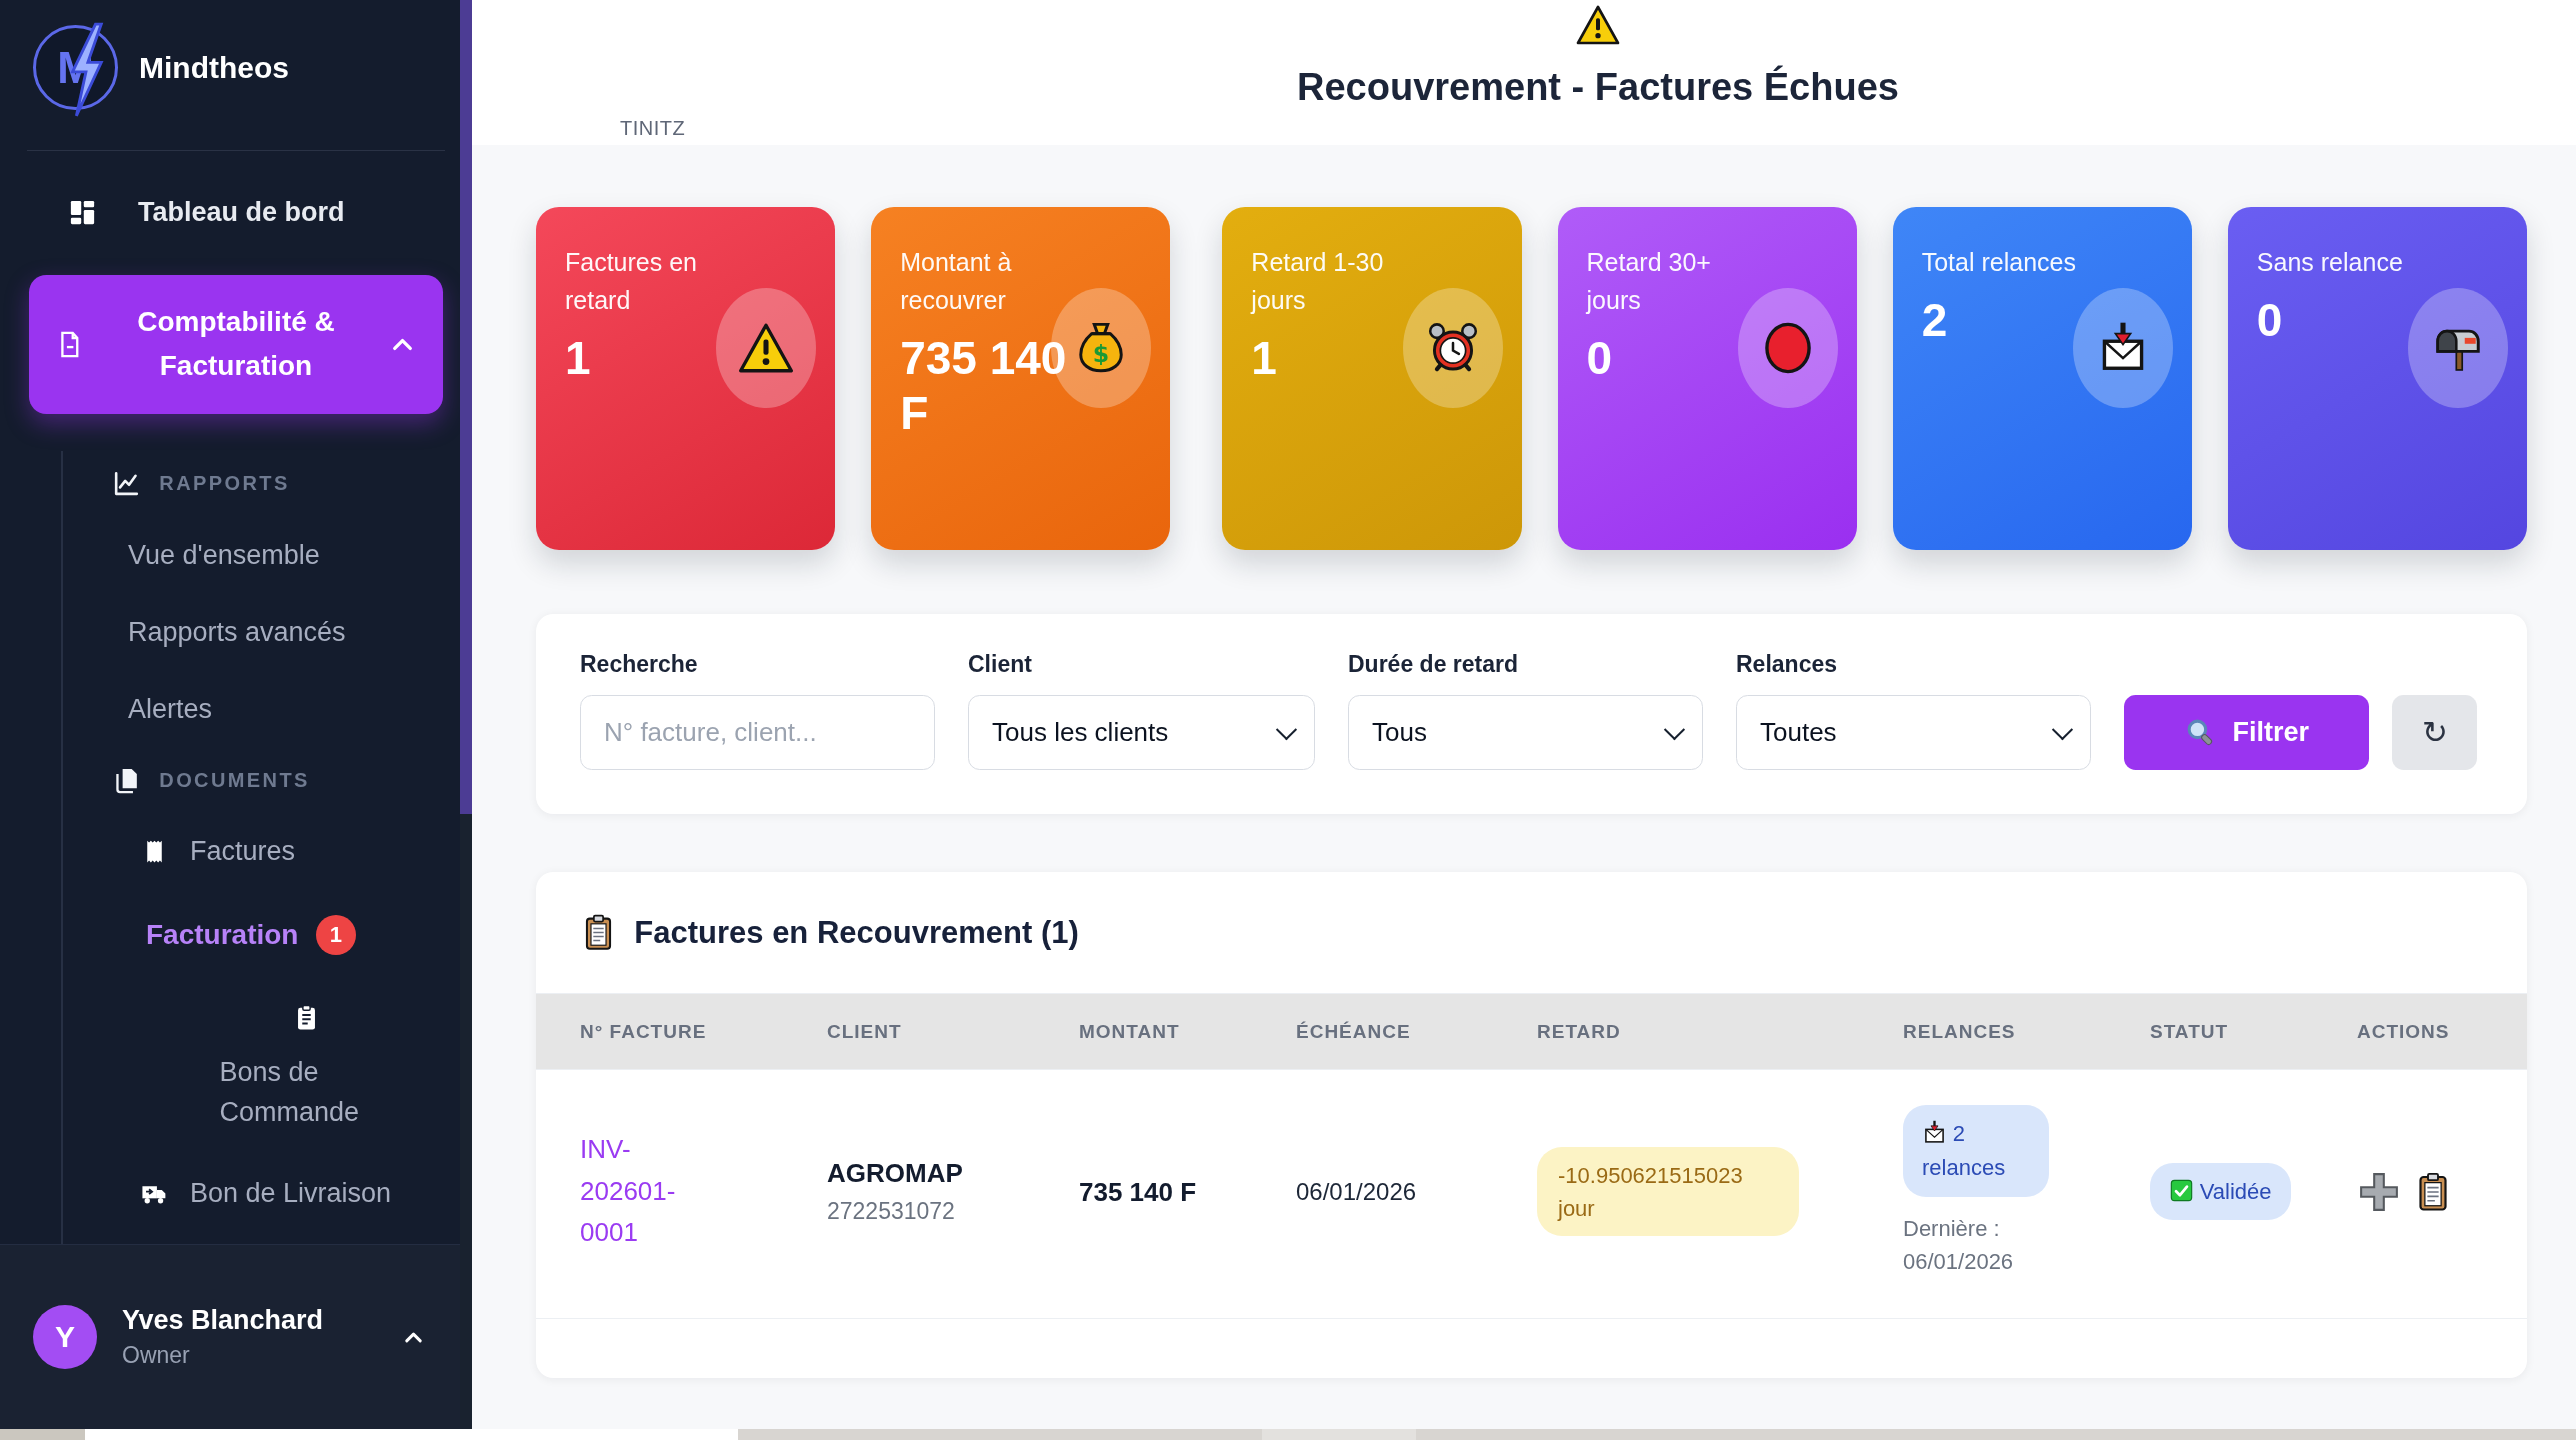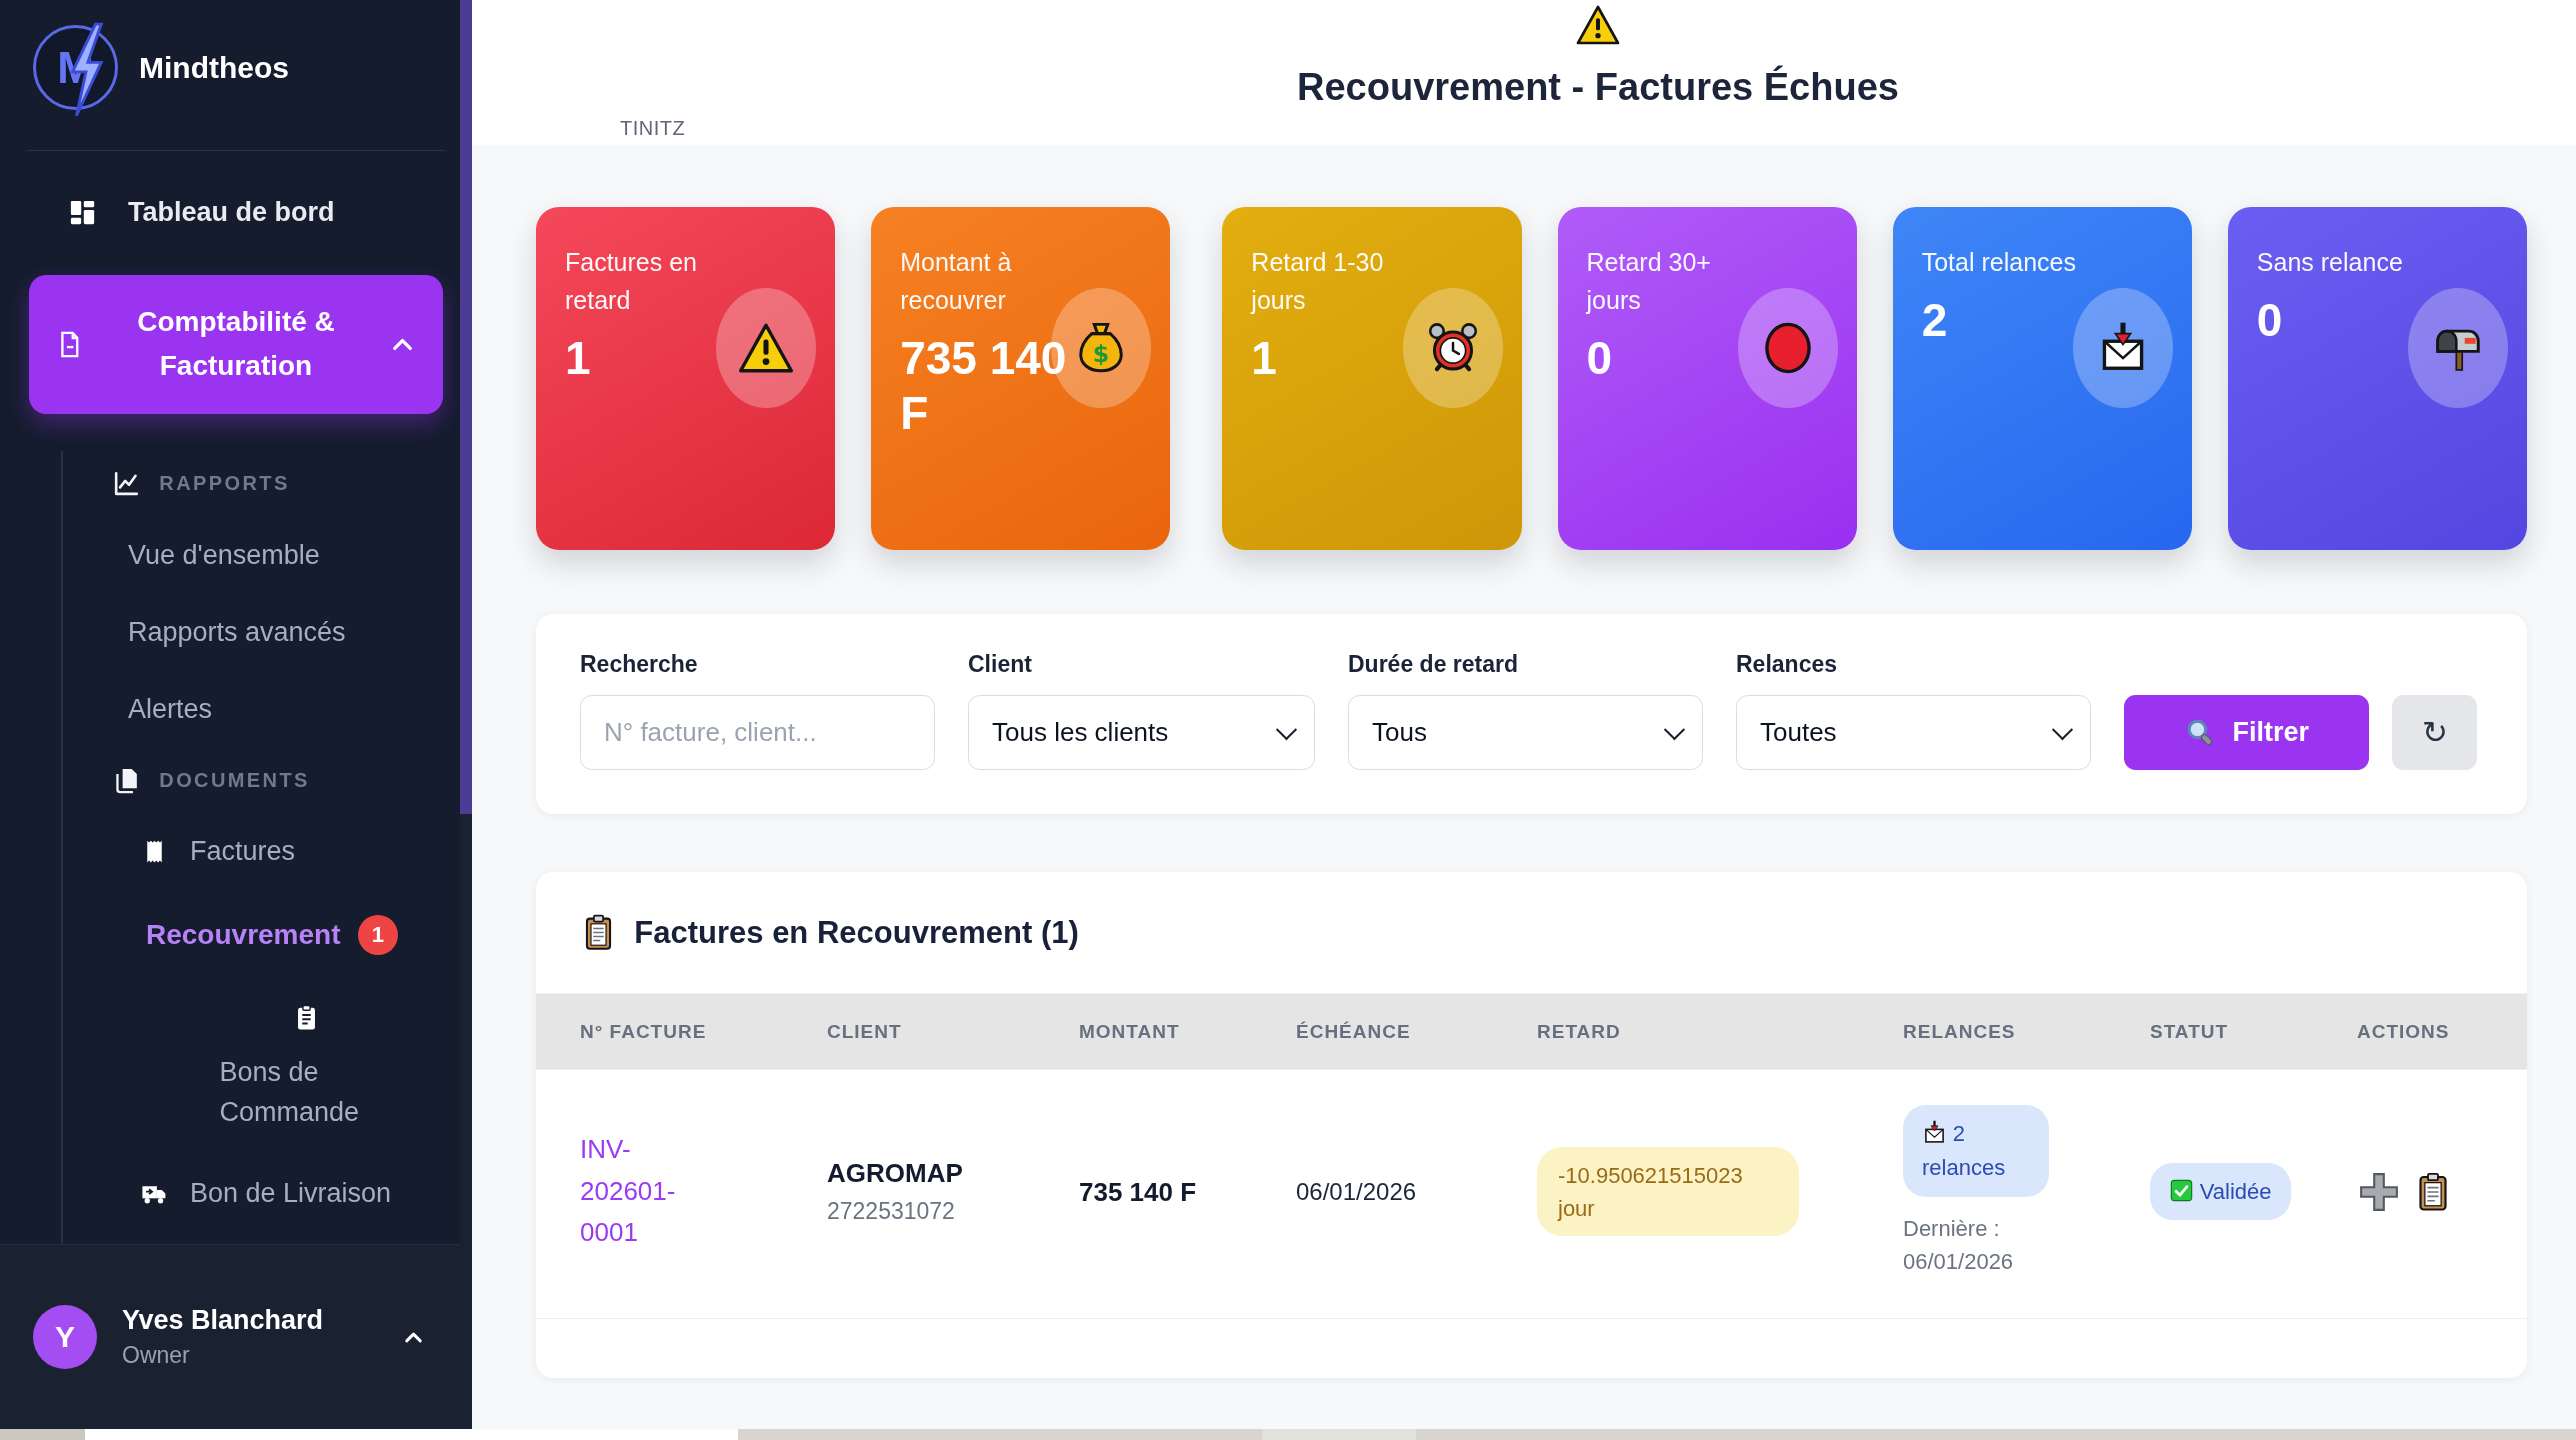--- a/index.html
+++ b/index.html
@@ -9,21 +9,21 @@
   
   .sidebar { position:absolute; left:0; top:0; width:472px; height:1429px; background:#141c2d; z-index:2; }
   .sb-scroll { position:absolute; right:0; top:0; width:12.5px; height:1429px; background:#19222f; }
   .sb-thumb { width:12.5px; height:814px; background:#4c3c94; }
   .brand { display:flex; align-items:center; gap:21px; padding:25px 0 19px 33px; }
   .logo { position:relative; width:85px; height:85px; border-radius:50%; border:3.9px solid #5b68e8; background:#10182a; display:flex; align-items:center; justify-content:center; }
   .logo-m { color:#6574f0; font-size:44px; font-weight:700; }
   .logo-bolt { position:absolute; right:7.7px; top:-5.8px; width:44px; height:96px; }
   .brand-name { color:#fff; font-size:30px; font-weight:700; }
   .divider { height:1px; background:#2a3245; margin:21px 27px 29px; }
-  .nav-dash { display:flex; align-items:center; gap:30px; padding:17.3px 0 17.3px 67px; color:#e8ebf1; font-size:27px; font-weight:600; cursor:pointer; }
+  .nav-dash { display:flex; align-items:center; gap:40px; padding:17.3px 0 17.3px 67px; color:#e8ebf1; font-size:27px; font-weight:600; cursor:pointer; }
   .nav-dash svg { width:31px; height:31px; color:#fff; }
   .active-btn { margin:29px 29px 0; background:#9a34f0; border-radius:17.3px; padding:25px 25px; display:flex; align-items:center; gap:9.6px; color:#fff; cursor:pointer; box-shadow:0 9.6px 23px rgba(154,52,240,.35); }
   .active-btn svg { width:31px; height:31px; flex:none; }
   .active-label { flex:1; text-align:center; font-size:28px; font-weight:700; line-height:1.6; padding:0 5.8px; }
   .chev { width:25px; height:25px; flex:none; }
   .submenu { margin:37px 0 0 61px; border-left:2.9px solid #273044; }
   .section-head { display:flex; align-items:center; gap:17.3px; padding:17.3px 0 17.3px 48px; color:#6f7a90; font-size:20px; font-weight:700; letter-spacing:2.4px; }
   .section-head svg { width:31px; height:31px; color:#f2f4f8; flex:none; }
   .sub-item { padding:23px 0 23px 65px; color:#a7aec0; font-size:27px; cursor:pointer; }
   .sub-item-ic { display:flex; align-items:center; gap:21px; padding:23px 0 23px 65px; color:#a7aec0; font-size:27px; cursor:pointer; }
@@ -159,21 +159,21 @@
         </svg>
       <span>DOCUMENTS</span>
     </div>
     <div class="sub-item-ic" style="padding-left:77px;">
       <svg viewBox="0 0 24 24" fill="currentColor">
           <path d="M6 3l1.5 1.5L9 3l1.5 1.5L12 3l1.5 1.5L15 3l1.5 1.5L18 3v18l-1.5-1.5L15 21l-1.5-1.5L12 21l-1.5-1.5L9 21l-1.5-1.5L6 21z"></path>
         </svg>
       <span>Factures</span>
     </div>
     <div class="recouv">
-      <span class="recouv-label">Recouvrement</span>
+      <span class="recouv-label">Facturation</span>
       <span class="badge-red">1</span>
     </div>
     <div class="sub-item-ic" style="padding-left:77px;flex-direction:column;">
       <svg viewBox="0 0 24 24">
           <rect x="5" y="4" width="14" height="18" rx="2" fill="currentColor"></rect>
           <rect x="9" y="2" width="6" height="4" rx="1" fill="currentColor" stroke="#141c2d" stroke-width="1.2"></rect>
           <path d="M8.5 10h7M8.5 13.5h7M8.5 17h4.5" stroke="#141c2d" stroke-width="1.6"></path>
         </svg>
       <span class="wrap-150">Bons de Commande</span>
     </div>

